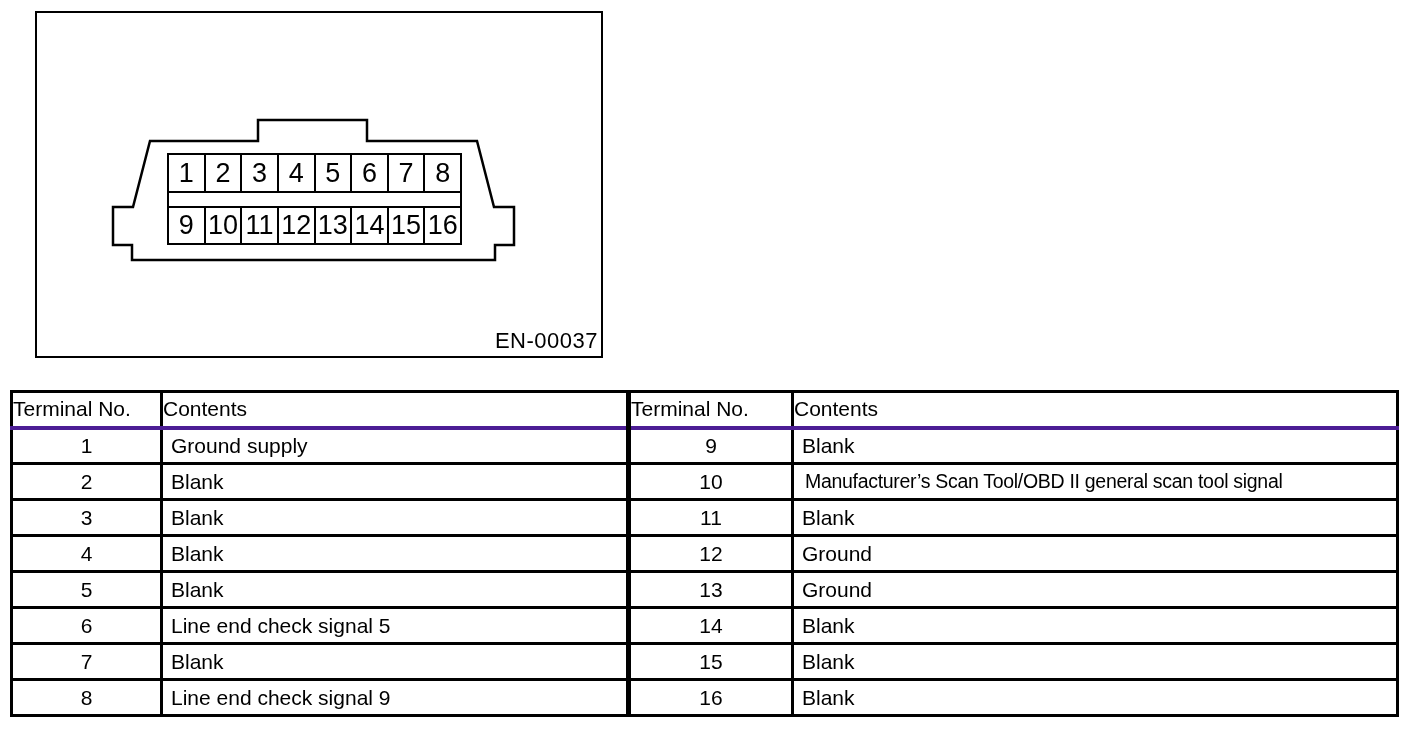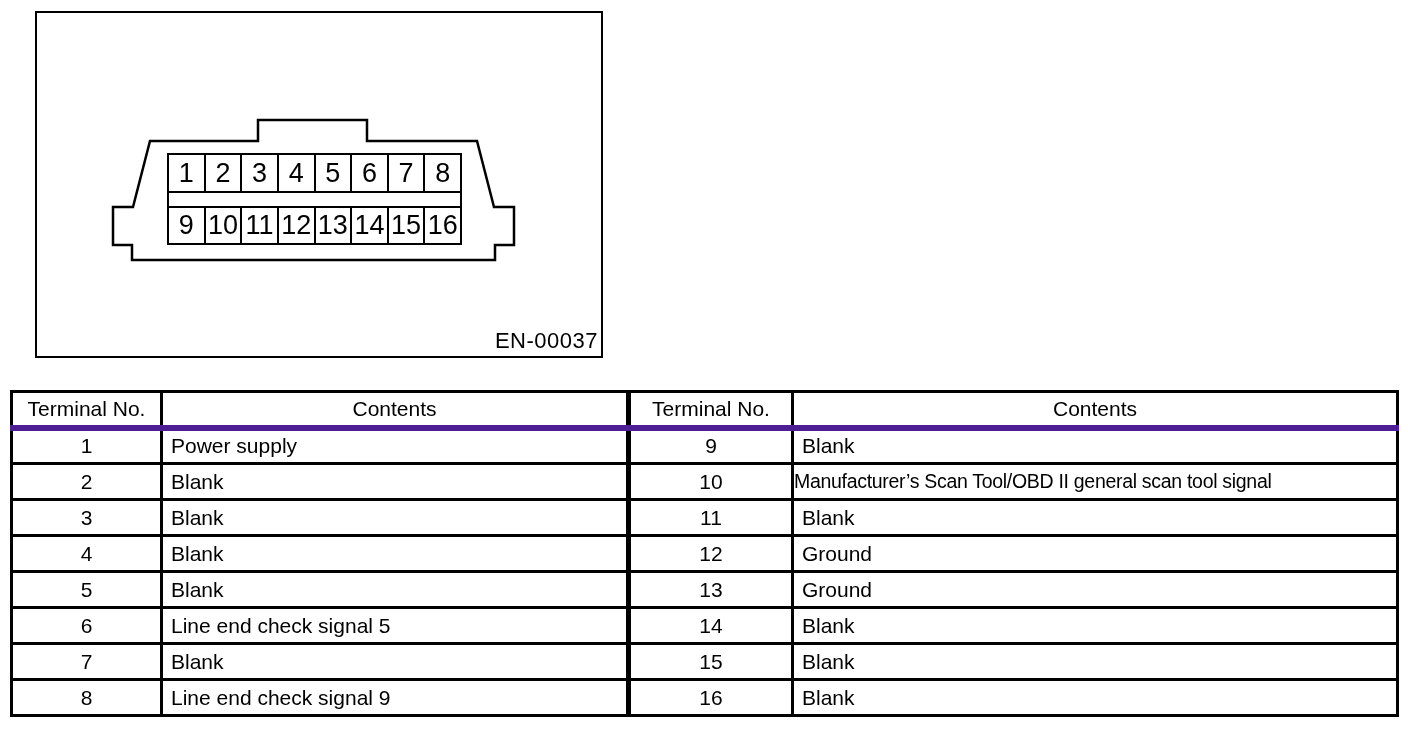--- a/index.html
+++ b/index.html
@@ -82,25 +82,25 @@
   }
   .terminal-table th,
   .terminal-table td {
     border: 3px solid #000;
     height: 36px;
     font-weight: normal;
     white-space: nowrap;
     overflow: hidden;
     vertical-align: middle;
   }
-  .terminal-table thead th { border-bottom: 6px solid #4c1d95; text-align: center; }
+  .terminal-table thead th { border-bottom: 4px solid #4c1d95; text-align: left; }
   .terminal-table td.num { text-align: center; }
   .terminal-table td.txt { text-align: left; padding: 0 8px; }
   .terminal-table .tsep  { border-left: 5px solid #000; }
-  .terminal-table td.fit { font-size: 19.5px; letter-spacing: -0.3px; padding: 0 0; }
+  .terminal-table td.fit { font-size: 19.5px; letter-spacing: -0.3px; padding: 0 11px; }
 </style>
 </head>
 <body>
 
 <div class="canvas">
 
   <div class="figure-box">
     <svg class="connector-svg" width="564" height="343" viewBox="0 0 564 343">
       <polygon points="221,107 330,107 330,128 440,128 457,194 477,194 477,232 458,232 458,247 95,247 95,232 76,232 76,194 96,194 113,128 221,128" fill="#ffffff" stroke="#000000" stroke-width="2.5"></polygon>
     </svg>
@@ -143,21 +143,21 @@
       <tr>
         <th>Terminal No.</th>
         <th>Contents</th>
         <th class="tsep">Terminal No.</th>
         <th>Contents</th>
       </tr>
     </thead>
     <tbody>
       <tr>
         <td class="num">1</td>
-        <td class="txt">Power supply</td>
+        <td class="txt">Ground supply</td>
         <td class="num tsep">9</td>
         <td class="txt">Blank</td>
       </tr>
       <tr>
         <td class="num">2</td>
         <td class="txt">Blank</td>
         <td class="num tsep">10</td>
         <td class="txt fit">Manufacturer’s Scan Tool/OBD II general scan tool signal</td>
       </tr>
       <tr>

